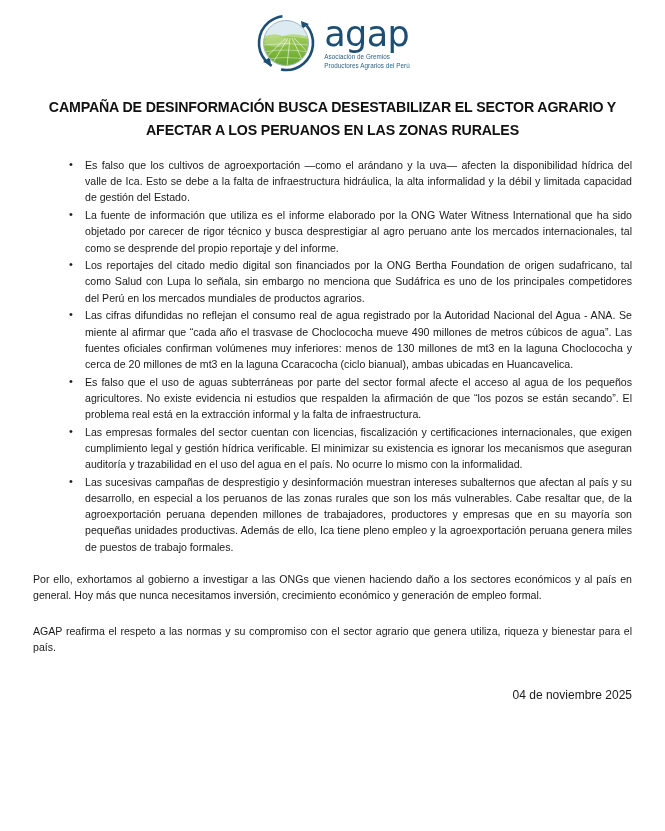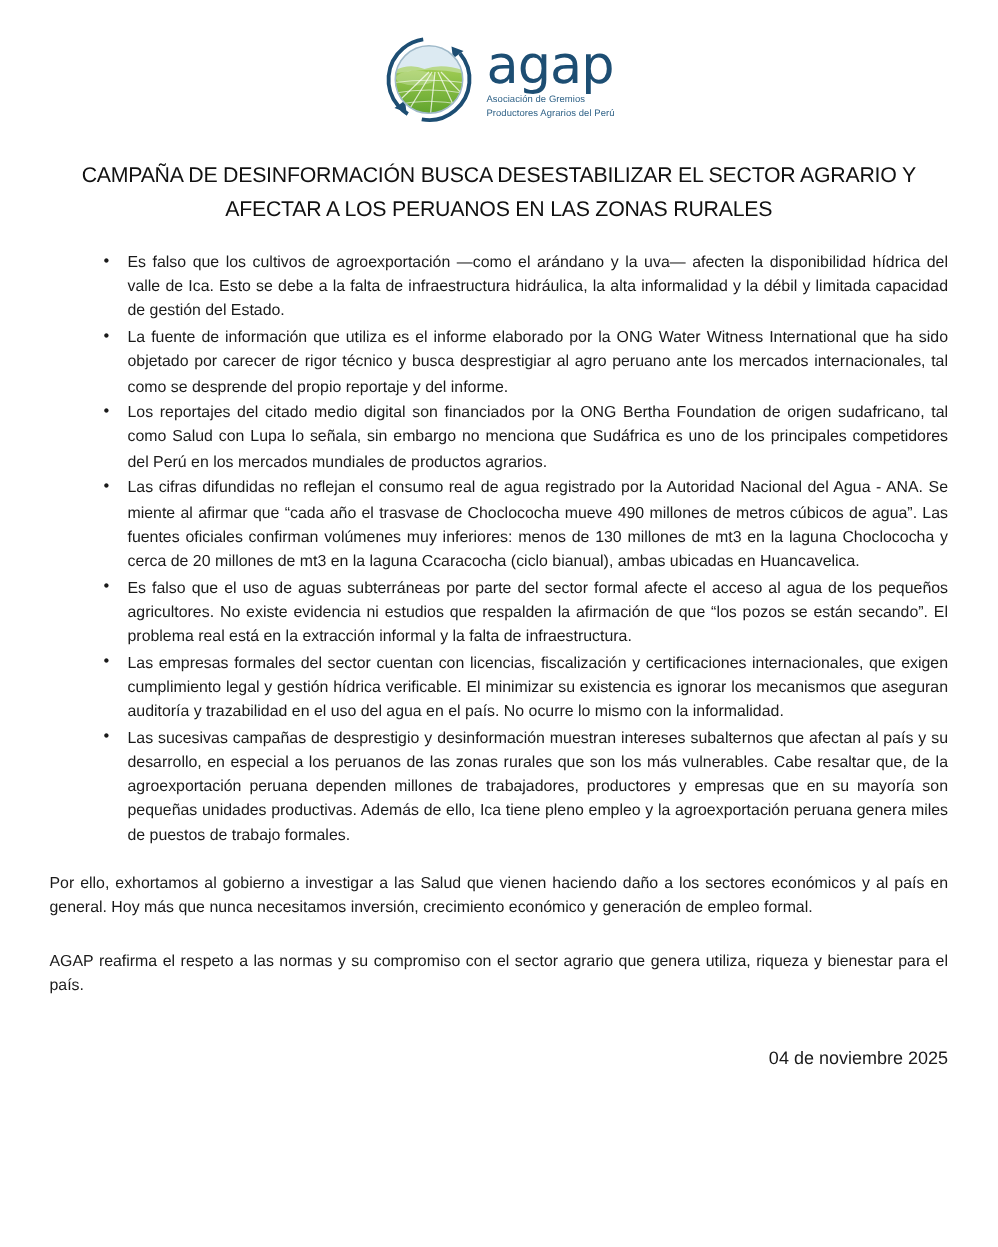--- a/index.html
+++ b/index.html
@@ -21,21 +21,21 @@
     height: 831px;
     box-sizing: border-box;
     padding: 0;
   }
 
   
   .logo-header {
     display: flex;
     align-items: center;
     justify-content: center;
-    padding-top: 22px;
+    padding-top: 12px;
     padding-bottom: 4px;
     gap: 7px;
   }
   .logo-mark {
     width: 62px;
     height: 62px;
     position: relative;
     flex: 0 0 auto;
   }
   .logo-mark svg { display: block; }
@@ -62,21 +62,21 @@
     letter-spacing: 0.05px;
     margin-top: 3px;
     white-space: pre-line;
   }
 
   
   .doc-title {
     margin: 18px 42px 0 42px;
     text-align: center;
     font-size: 14.2px;
-    font-weight: normal;
+    font-weight: bold;
     line-height: 1.62;
     letter-spacing: -0.15px;
     color: #111111;
   }
 
   
   .content {
     margin: 0 33px 0 33px;
   }
 
@@ -227,19 +227,19 @@
     <ul class="claims-list">
       <li>Es falso que los cultivos de agroexportación —como el arándano y la uva— afecten la disponibilidad hídrica del valle de Ica. Esto se debe a la falta de infraestructura hidráulica, la alta informalidad y la débil y limitada capacidad de gestión del Estado.</li>
       <li>La fuente de información que utiliza es el informe elaborado por la ONG Water Witness International que ha sido objetado por carecer de rigor técnico y busca desprestigiar al agro peruano ante los mercados internacionales, tal como se desprende del propio reportaje y del informe.</li>
       <li>Los reportajes del citado medio digital son financiados por la ONG Bertha Foundation de origen sudafricano, tal como Salud con Lupa lo señala, sin embargo no menciona que Sudáfrica es uno de los principales competidores del Perú en los mercados mundiales de productos agrarios.</li>
       <li>Las cifras difundidas no reflejan el consumo real de agua registrado por la Autoridad Nacional del Agua - ANA. Se miente al afirmar que “cada año el trasvase de Choclococha mueve 490 millones de metros cúbicos de agua”. Las fuentes oficiales confirman volúmenes muy inferiores: menos de 130 millones de mt3 en la laguna Choclococha y cerca de 20 millones de mt3 en la laguna Ccaracocha (ciclo bianual), ambas ubicadas en Huancavelica.</li>
       <li>Es falso que el uso de aguas subterráneas por parte del sector formal afecte el acceso al agua de los pequeños agricultores. No existe evidencia ni estudios que respalden la afirmación de que “los pozos se están secando”. El problema real está en la extracción informal y la falta de infraestructura.</li>
       <li>Las empresas formales del sector cuentan con licencias, fiscalización y certificaciones internacionales, que exigen cumplimiento legal y gestión hídrica verificable. El minimizar su existencia es ignorar los mecanismos que aseguran auditoría y trazabilidad en el uso del agua en el país. No ocurre lo mismo con la informalidad.</li>
       <li>Las sucesivas campañas de desprestigio y desinformación muestran intereses subalternos que afectan al país y su desarrollo, en especial a los peruanos de las zonas rurales que son los más vulnerables. Cabe resaltar que, de la agroexportación peruana dependen millones de trabajadores, productores y empresas que en su mayoría son pequeñas unidades productivas. Además de ello, Ica tiene pleno empleo y la agroexportación peruana genera miles de puestos de trabajo formales.</li>
     </ul>
 
-    <p class="closing-para">Por ello, exhortamos al gobierno a investigar a las Salud que vienen haciendo daño a los sectores económicos y al país en general. Hoy más que nunca necesitamos inversión, crecimiento económico y generación de empleo formal.</p>
+    <p class="closing-para">Por ello, exhortamos al gobierno a investigar a las ONGs que vienen haciendo daño a los sectores económicos y al país en general. Hoy más que nunca necesitamos inversión, crecimiento económico y generación de empleo formal.</p>
     <p class="closing-para second">AGAP reafirma el respeto a las normas y su compromiso con el sector agrario que genera utiliza, riqueza y bienestar para el país.</p>
 
     <p class="doc-date">04 de noviembre 2025</p>
 
   </div>
 </div>
 
 </body></html>

